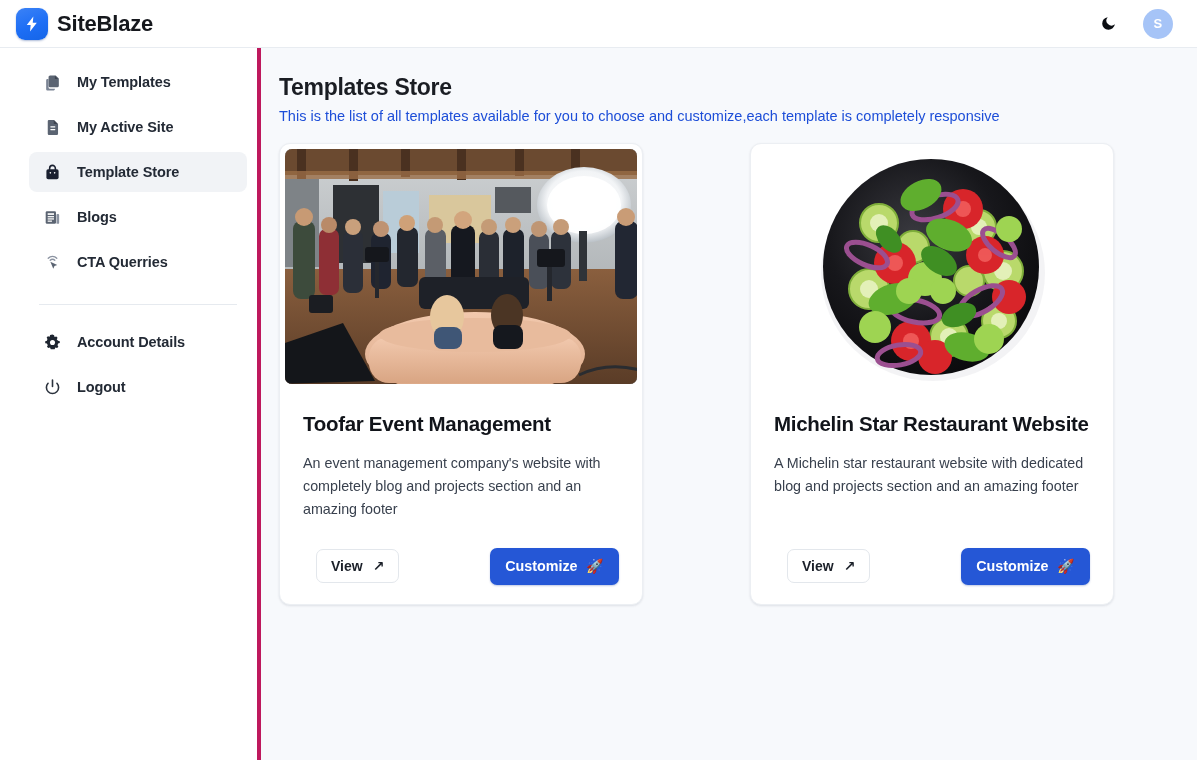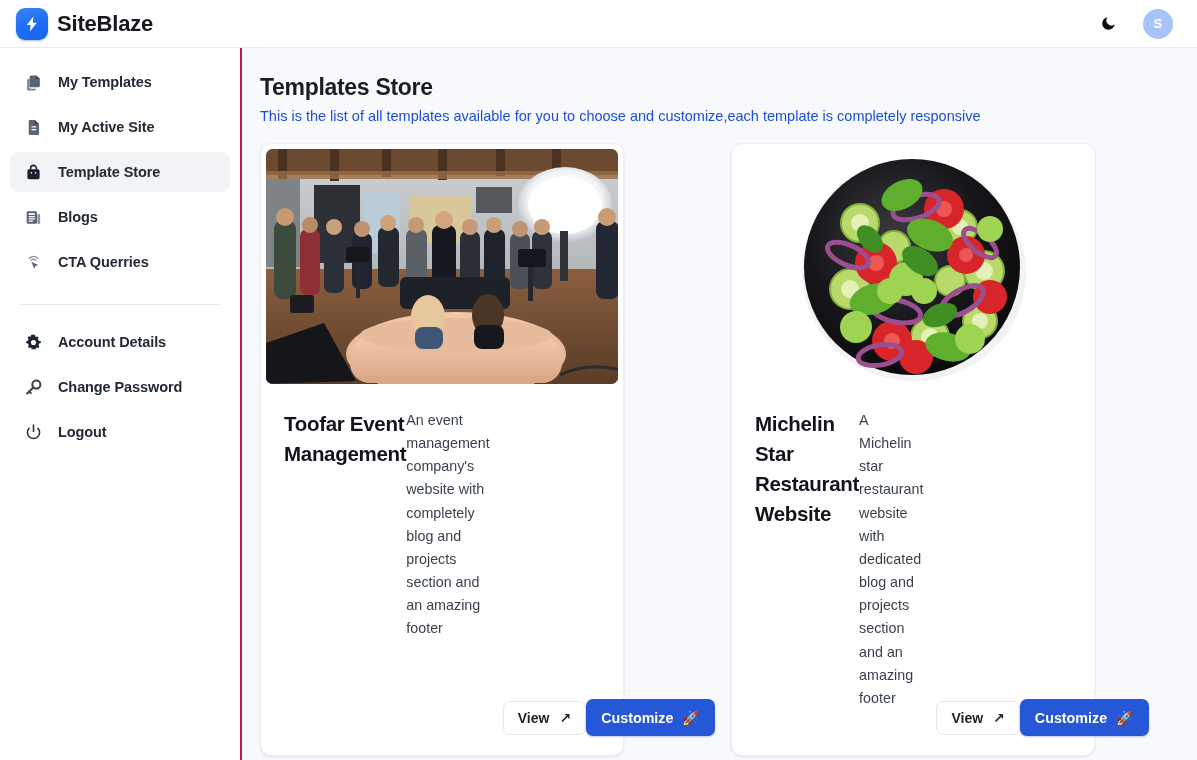--- a/index.html
+++ b/index.html
@@ -48,23 +48,23 @@
     letter-spacing: .3px;
   }
 
   
   .body-row { display: flex; flex: 1; min-height: 0; }
 
   
   .sidebar {
     width: 242px; min-width: 242px;
     background: #ffffff;
-    border-right: 2px solid #be185d;
+    border-right: 4px solid #be185d;
     padding: 14px 10px 0 10px;
-    display: flex; flex-direction: column;
+    display: flex; flex-direction: column; margin-left: 19px;
   }
   .nav-item {
     display: flex; align-items: center; gap: 14px;
     height: 40px; padding: 0 12px;
     border-radius: 8px; cursor: pointer;
     margin-bottom: 5px;
     color: #232a35;
   }
   .nav-item .nav-label {
     font-size: 14.5px; font-weight: 600; color: #232a35;
@@ -103,21 +103,21 @@
     border-radius: 11px;
     box-shadow: 0 1px 3px rgba(18,30,55,.07), 0 1px 2px rgba(18,30,55,.04);
     padding: 5px 5px 0 5px;
     display: flex; flex-direction: column;
   }
   .card-img {
     height: 235px; width: 100%;
     border-radius: 7px; overflow: hidden;
     position: relative;
   }
-  .card-body { padding: 25px 18px 19px 18px; display: flex; flex-direction: row; flex: 1; }
+  .card-body { padding: 25px 18px 19px 18px; display: flex; flex-direction: column; flex: 1; }
   .card-title {
     font-size: 20.5px; font-weight: 700; color: #11141a;
     line-height: 1.47; letter-spacing: -0.3px; margin-bottom: 13px;
   }
   .card-desc {
     font-size: 14.3px; color: #39414e; line-height: 1.62;
     margin-bottom: 26px;
   }
   .card-actions {
     display: flex; align-items: center; justify-content: space-between;
@@ -247,31 +247,20 @@
       <div class="nav-item">
         <span class="nav-ico">
           <svg width="19" height="19" viewBox="0 0 24 24" aria-hidden="true">
             <path d="M12 1.9l2 .9.6 2.2 2.2-.5 1.6 1.6-1 2 1.6 1.6 2.2.6v2.3l-2.2.6-.6 2.2 1 2-1.6 1.6-2.2-.6-.9 2H9.8l-.9-2-2.2.6L5 17.5l1-2-1-2.1-2.2-.6V10.5l2.2-.6.6-2.2-1-2 1.6-1.6 2.2.5.6-2.2z" fill="#1e2530"></path>
             <circle cx="12" cy="11.9" r="3.2" fill="#ffffff"></circle>
           </svg>
         </span>
         <span class="nav-label">Account Details</span>
       </div>
 
-      <div class="nav-item">
-        <span class="nav-ico">
-          <svg width="19" height="19" viewBox="0 0 24 24" aria-hidden="true">
-            <circle cx="15.6" cy="8.3" r="5.1" fill="none" stroke="#3d4450" stroke-width="2.6"></circle>
-            <circle cx="15.6" cy="8.3" r="1.5" fill="#ffffff"></circle>
-            <path d="M11.8 11.9 4 19.7" stroke="#3d4450" stroke-width="2.6" stroke-linecap="round"></path>
-            <path d="M6.6 17.1l2 2" stroke="#3d4450" stroke-width="2.6" stroke-linecap="round"></path>
-          </svg>
-        </span>
-        <span class="nav-label">Change Password</span>
-      </div>
 
       <div class="nav-item">
         <span class="nav-ico">
           <svg width="19" height="19" viewBox="0 0 24 24" aria-hidden="true">
             <path d="M6.4 6.6a7.7 7.7 0 1 0 11.2 0" fill="none" stroke="#2b323d" stroke-width="2" stroke-linecap="round"></path>
             <path d="M12 2.6v8.1" fill="none" stroke="#2b323d" stroke-width="2" stroke-linecap="round"></path>
           </svg>
         </span>
         <span class="nav-label">Logout</span>
       </div>

